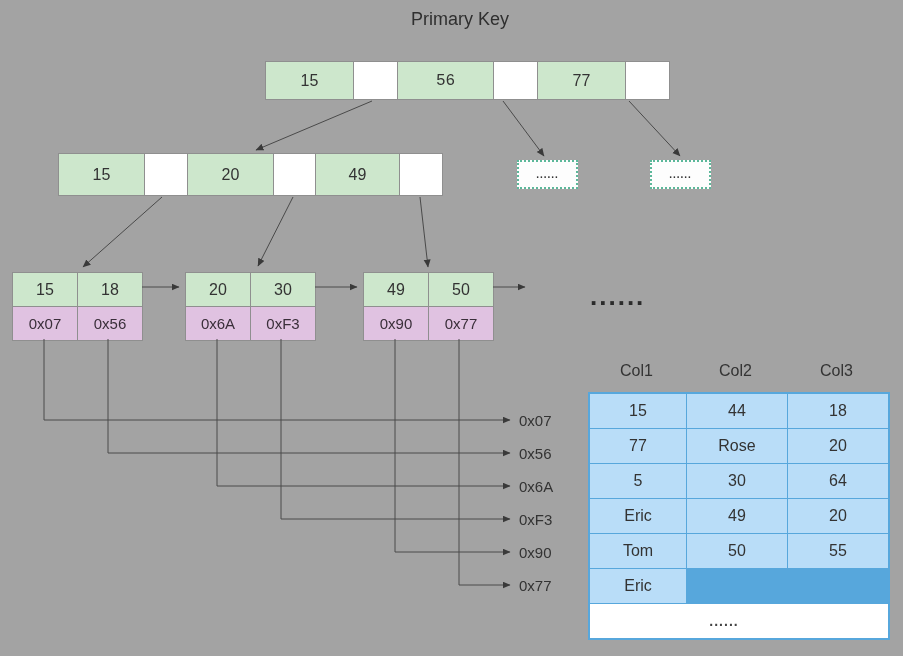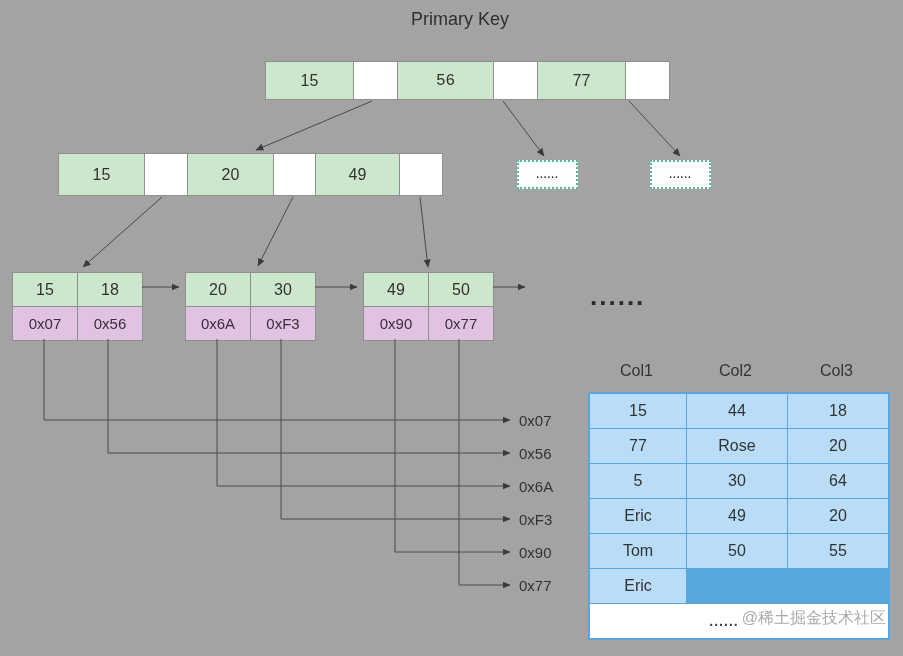--- a/index.html
+++ b/index.html
@@ -174,21 +174,20 @@
     <div class="td">64</div>
     <div class="td">Eric</div>
     <div class="td">49</div>
     <div class="td">20</div>
     <div class="td">Tom</div>
     <div class="td">50</div>
     <div class="td">55</div>
     <div class="td">Eric</div>
     <div class="footer">
       <span class="dots">......</span>
-      <span class="watermark">@稀土掘金技术社区</span>
     </div>
   </div>
 
   <svg class="wires" width="903" height="656" viewBox="0 0 903 656">
     <defs>
       <marker id="arw" markerWidth="10" markerHeight="10" refX="7.5" refY="3.5" orient="auto" markerUnits="userSpaceOnUse">
         <path d="M0,0 L8,3.5 L0,7 z" fill="#3a3a3a"></path>
       </marker>
     </defs>
     <g stroke="#4a4a4a" stroke-width="1" fill="none">

